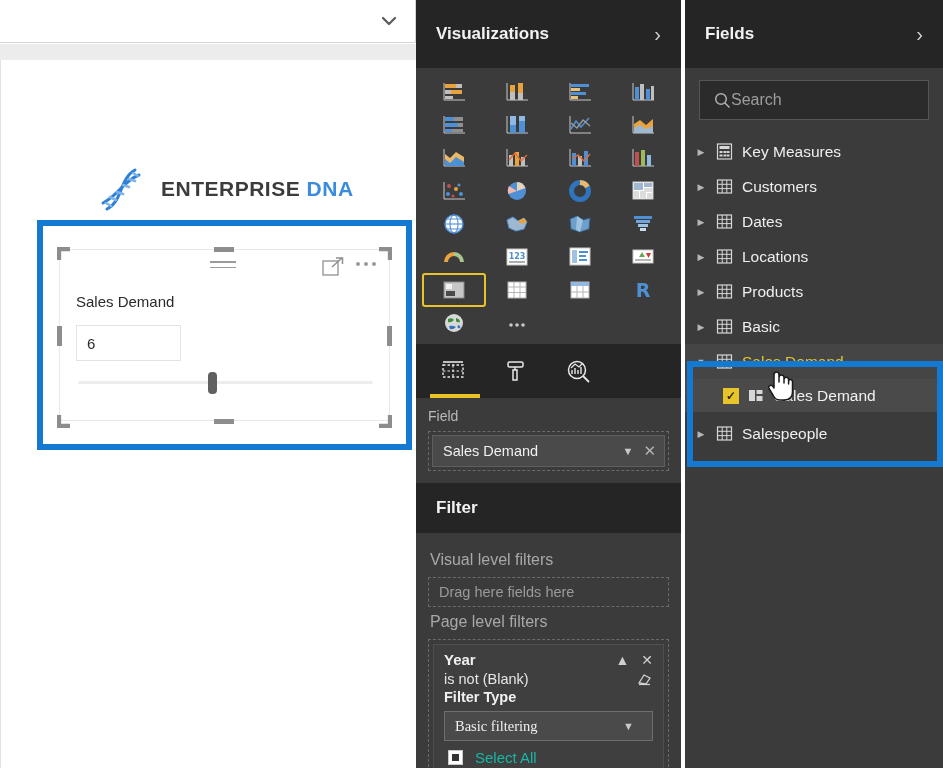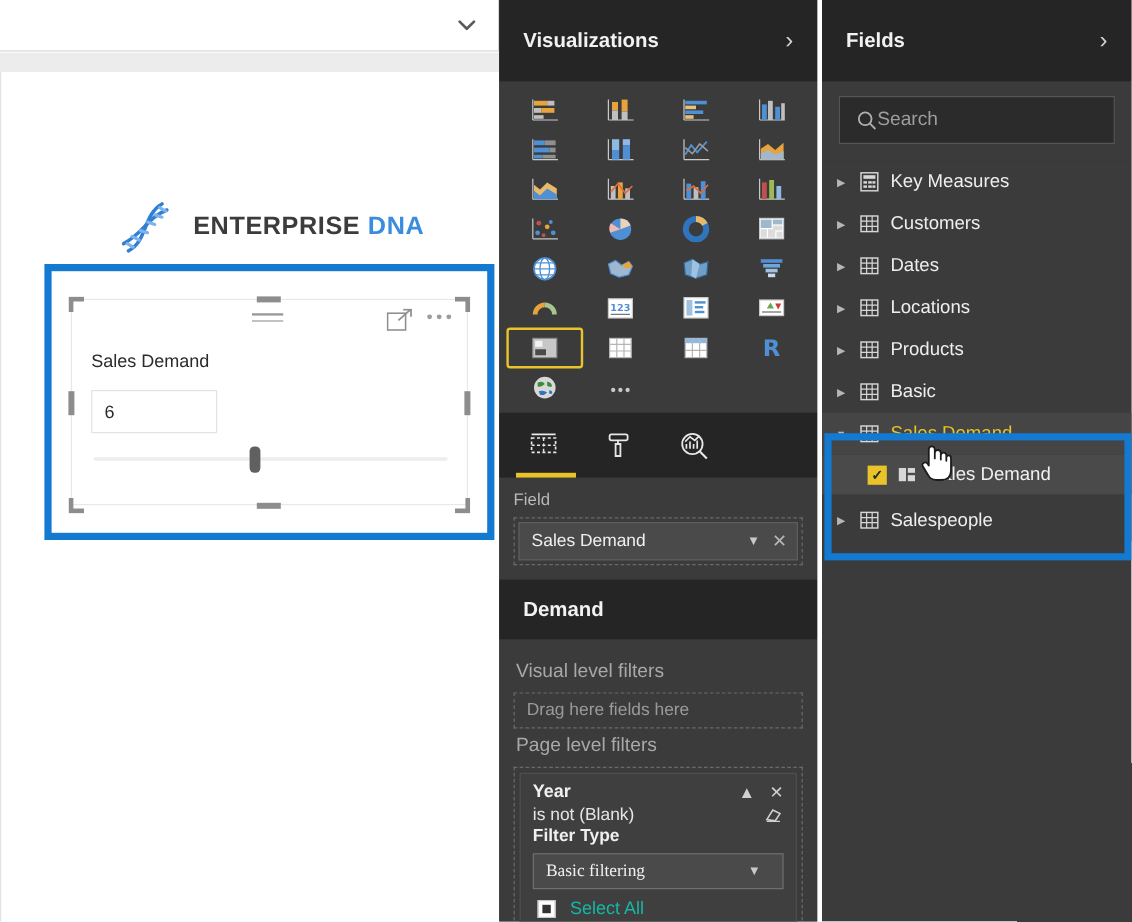--- a/index.html
+++ b/index.html
@@ -625,21 +625,21 @@
       <div id="field-well">
         <div id="field-chip">
           <div id="field-chip-label">Sales Demand</div>
           <div class="chip-caret">▼</div>
           <div class="chip-x">✕</div>
         </div>
       </div>
     </div>
 
     <div id="filters-header">
-      <div class="ttl">Demand</div>
+      <div class="ttl">Filter</div>
     </div>
 
     <div id="filters-body">
       <div class="filter-group-label">Visual level filters</div>
       <div id="drag-zone">
         <span>Drag here fields here</span>
       </div>
       <div class="filter-group-label">Page level filters</div>
 
       <div id="page-filter-card-wrap">

